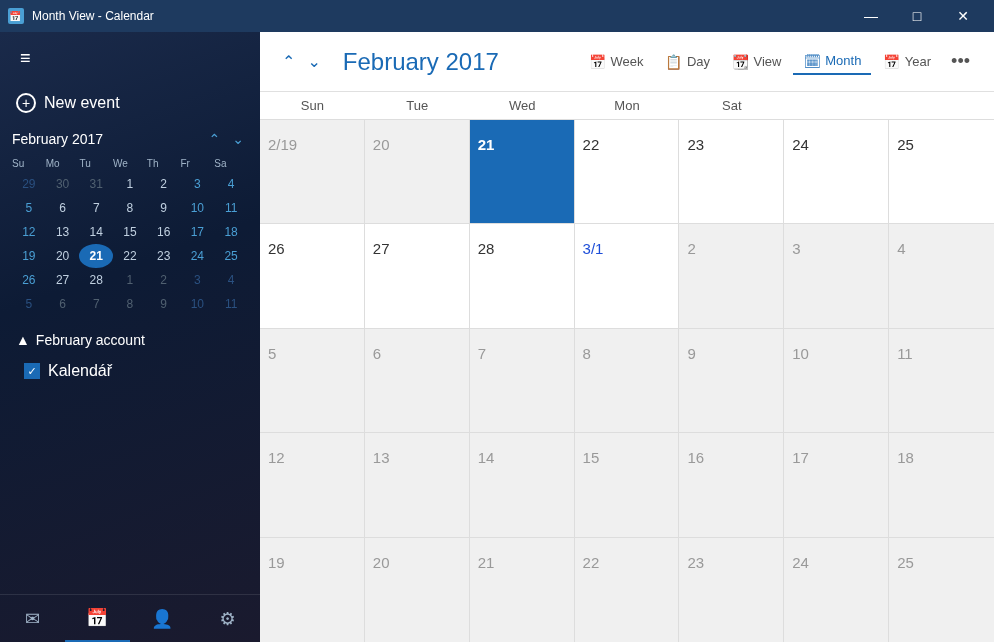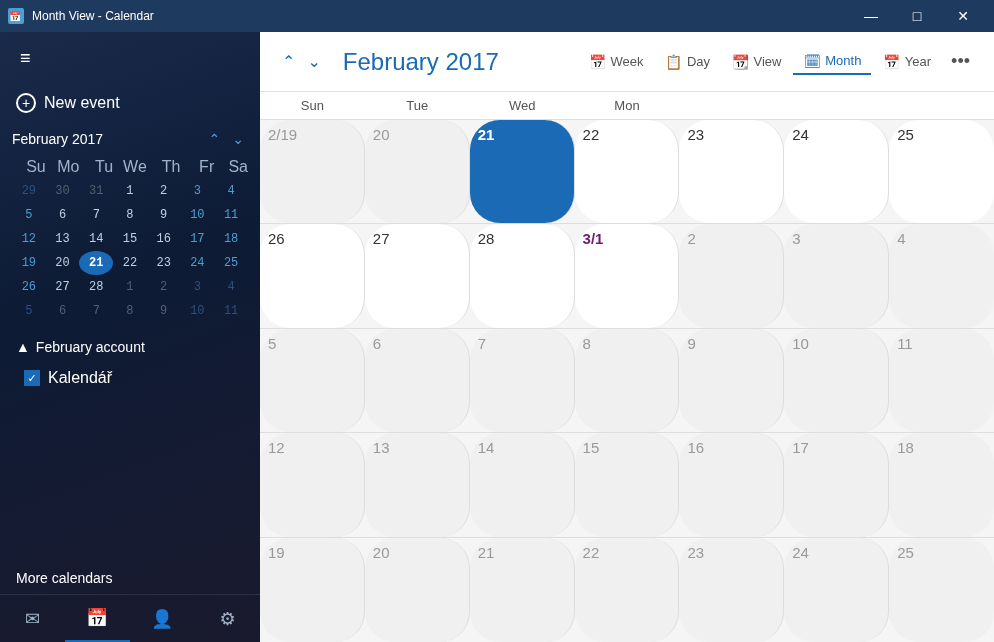--- a/index.html
+++ b/index.html
@@ -102,28 +102,28 @@
       font-size: 14px; cursor: pointer; padding: 2px 4px;
     }
     .mini-cal-grid {
       width: 100%;
     }
     .mini-cal-grid table {
       width: 100%;
       border-collapse: collapse;
     }
     .mini-cal-grid th {
-      color: #a0b4c8; font-size: 16px; font-weight: 400;
-      text-align: right; padding: 3px 0;
+      color: #a0b4c8; font-size: 10px; font-weight: 400;
+      text-align: left; padding: 3px 0;
     }
     .mini-cal-grid td {
       text-align: center; padding: 3px 0;
       font-size: 12px; color: #c0d0e0;
       cursor: pointer; border-radius: 50%;
-      width: 30px; height: 24px; font-family: Liberation Mono, monospace;
+      width: 30px; height: 24px;
     }
     .mini-cal-grid td.today {
       background: #1a6ab5;
       border-radius: 50%;
       color: white;
       font-weight: bold;
     }
     .mini-cal-grid td.other-month { color: #506070; }
     .mini-cal-grid td.weekend { color: #4a9fd4; }
     .mini-cal-grid td.other-month.weekend { color: #2a5080; }
@@ -247,40 +247,39 @@
       overflow: hidden;
     }
     .cal-week {
       display: grid;
       grid-template-columns: repeat(7, 1fr);
       border-bottom: 1px solid #ddd;
     }
     .cal-week:last-child { border-bottom: none; }
     .cal-cell {
       border-right: 1px solid #ddd;
-      padding: 6px 8px;
+      padding: 16px 8px;
       background: white;
       position: relative;
-      border-radius: 30px;
     }
     .cal-cell:last-child { border-right: none; }
     .cal-cell.other-month { background: #f0f0f0; }
     .cal-cell.today {
       background: #1a6ab5;
     }
     .cal-day-num {
       font-size: 15px;
       color: #333;
     }
     .cal-cell.other-month .cal-day-num { color: #999; }
     .cal-cell.today .cal-day-num {
       color: white;
       font-weight: 600;
     }
-    .cal-cell.march-start .cal-day-num { color: #701a75; font-weight: 700; }
+    .cal-cell.march-start .cal-day-num { color: #1d4ed8; font-weight: 400; }
   </style>
 </head>
 <body>
 
 <div class="titlebar">
   <div class="titlebar-left">
     <div class="titlebar-icon">📅</div>
     <span>Month View - Calendar</span>
   </div>
   <div class="titlebar-controls">
@@ -388,21 +387,20 @@
       <div class="accounts-header">
         <span>▲</span>
         <span>February account</span>
       </div>
       <div class="calendar-item">
         <div class="checkbox">✓</div>
         <span class="calendar-label">Kalendář</span>
       </div>
     </div>
 
-    <div class="more-calendars">More calendars</div>
 
     <div class="sidebar-bottom">
       <button class="bottom-nav-btn">✉</button>
       <button class="bottom-nav-btn active">📅</button>
       <button class="bottom-nav-btn">👤</button>
       <button class="bottom-nav-btn">⚙</button>
     </div>
   </div>
 
   <div class="main-calendar">
@@ -437,20 +435,21 @@
         <button class="more-btn">•••</button>
       </div>
     </div>
 
     <div class="cal-grid">
       <div class="cal-header-row" id="cal-header-row">
       <div class="cal-header-cell">Sun</div>
           <div class="cal-header-cell">Tue</div>
           <div class="cal-header-cell">Wed</div>
           <div class="cal-header-cell">Mon</div>
+          <div class="cal-header-cell">Sat</div>
         </div>
       <div class="cal-body" id="cal-body">
       <div class="cal-week">
             <div class="cal-cell other-month">
               <div class="cal-day-num">2/19</div>
             </div>
             <div class="cal-cell other-month">
               <div class="cal-day-num">20</div>
             </div>
             <div class="cal-cell today">

